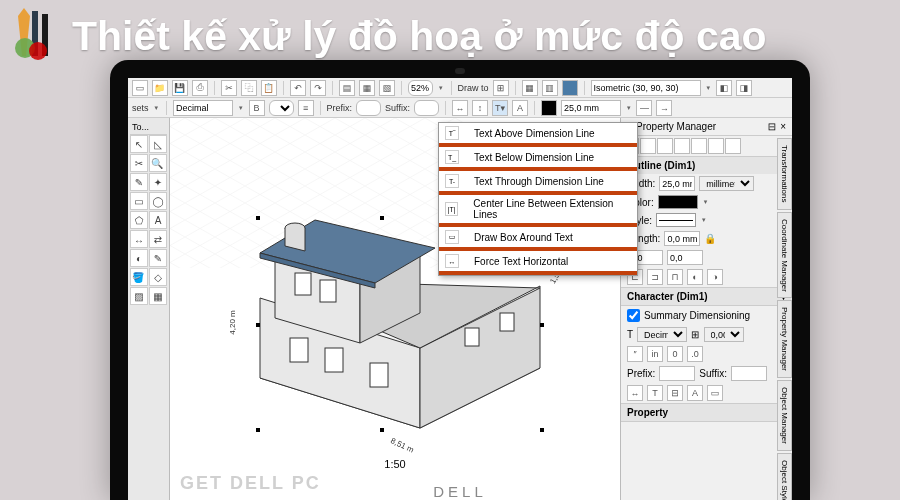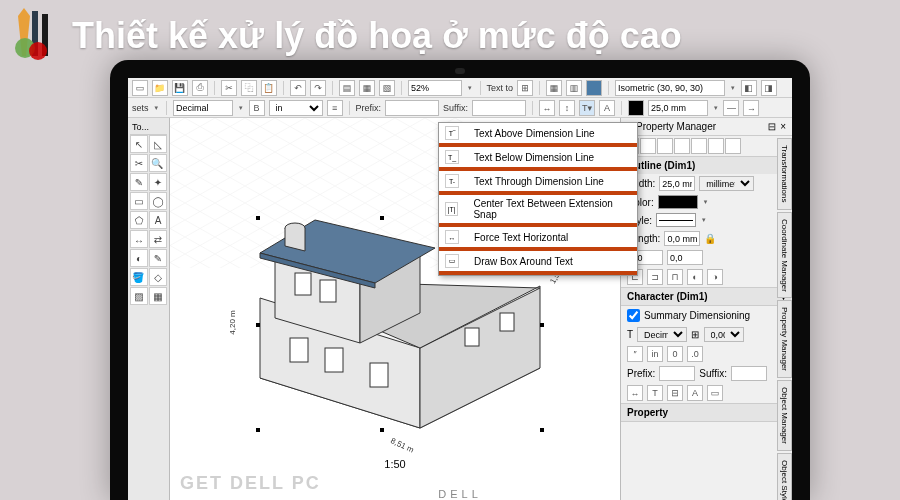--- a/index.html
+++ b/index.html
@@ -1,28 +1,28 @@
 <!DOCTYPE html>
 <html><head>
 <meta charset="utf-8">
 <style>
 *{margin:0;padding:0;box-sizing:border-box;font-family:Tahoma,Arial,sans-serif;font-size:10px;}
 body{width:900px;height:500px;background:#d8d2d4;position:relative;overflow:hidden;}
 .banner{position:absolute;top:6px;left:10px;right:10px;display:flex;align-items:center;z-index:5;}
 .banner-icon{width:50px;height:60px;position:relative;}
 .banner-icon svg{width:50px;height:60px;}
-.banner-text{color:#fff;font-size:36px;font-weight:600;margin-left:12px;text-shadow:0 1px 2px rgba(0,0,0,.3);}
+.banner-text{color:#fff;font-size:41px;font-weight:600;margin-left:12px;text-shadow:0 1px 2px rgba(0,0,0,.3);}
 .laptop{position:absolute;top:60px;left:110px;width:700px;height:440px;background:#0a0a0a;border-radius:18px 18px 0 0;padding:18px 18px 0 18px;box-shadow:0 0 30px rgba(0,0,0,.3);}
 .webcam{position:absolute;top:8px;left:50%;transform:translateX(-50%);width:10px;height:6px;background:#222;border-radius:3px;}
 .screen{width:100%;height:100%;background:#f4f4f4;position:relative;overflow:hidden;}
 .toolbar-row{display:flex;align-items:center;padding:2px 4px;border-bottom:1px solid #ccc;background:#f0f0f0;gap:4px;height:20px;}
 .tb-btn{width:16px;height:16px;border:1px solid #bbb;background:#fff;display:flex;align-items:center;justify-content:center;font-size:9px;color:#555;}
 .tb-sep{width:1px;height:14px;background:#ccc;margin:0 2px;}
 .tb-input{height:16px;border:1px solid #bbb;background:#fff;padding:0 2px;font-size:9px;}
-.tb-input.sm{width:54px;}
+.tb-input.sm{width:25px;border-radius:6px;}
 .tb-input.md{width:60px;}
 .tb-input.lg{width:110px;}
 .tb-label{font-size:9px;color:#333;}
 .dropdown-arrow{font-size:7px;color:#666;padding:0 2px;}
 .main-area{display:flex;height:calc(100% - 40px);}
 .toolbox{width:42px;background:#e8e8e8;border-right:1px solid #bbb;padding:2px;position:relative;}
 .toolbox-title{font-size:9px;padding:2px;border-bottom:1px solid #ccc;}
 .tool-grid{display:grid;grid-template-columns:1fr 1fr;gap:1px;}
 .tool{width:18px;height:18px;border:1px solid #ccc;background:#fff;display:flex;align-items:center;justify-content:center;font-size:10px;color:#444;}
 .canvas{flex:1;background:#fff;position:relative;overflow:hidden;}
@@ -41,21 +41,21 @@
 .prop-row{display:flex;align-items:center;padding:2px 6px;gap:4px;font-size:9px;}
 .prop-row input,.prop-row select{font-size:9px;height:15px;border:1px solid #bbb;padding:0 2px;}
 .prop-row input.xs{width:36px;}
 .color-swatch{width:40px;height:14px;border:1px solid #999;background:#000;}
 .style-swatch{width:40px;height:14px;border:1px solid #999;background:#fff;position:relative;}
 .style-swatch::after{content:'';position:absolute;top:6px;left:2px;right:2px;height:1px;background:#000;}
 .vert-tabs{position:absolute;right:0;top:60px;display:flex;flex-direction:column;gap:2px;}
 .vtab{writing-mode:vertical-rl;padding:6px 2px;font-size:8px;background:#e8e8e8;border:1px solid #bbb;}
 .scale-label{position:absolute;bottom:30px;left:50%;transform:translateX(-50%);font-size:11px;}
 .watermark{position:absolute;bottom:6px;left:10px;font-size:18px;font-weight:bold;color:#d0d0d0;letter-spacing:2px;}
-.dell{position:absolute;bottom:0;left:50%;transform:translateX(-50%);color:#888;font-size:11px;letter-spacing:4px;z-index:10;}
+.dell{position:absolute;bottom:0;left:50%;transform:translateX(-50%);color:#888;font-size:15px;letter-spacing:4px;z-index:10;}
 </style>
 </head>
 <body>
 
 <div class="banner">
   <div class="banner-icon">
     <svg viewBox="0 0 50 60">
       <path d="M8 10 L14 2 L20 10 L16 50 L12 50 Z" fill="#e8a03a"></path>
       <path d="M22 5 L28 5 L28 50 L22 50 Z" fill="#2a3a4a"></path>
       <rect x="32" y="8" width="6" height="42" fill="#1a1a1a"></rect>
@@ -84,21 +84,21 @@
       <div class="tb-btn">↶</div>
       <div class="tb-btn">↷</div>
       <div class="tb-sep"></div>
       <div class="tb-btn">▤</div>
       <div class="tb-btn">▦</div>
       <div class="tb-btn">▧</div>
       <div class="tb-sep"></div>
       <input class="tb-input sm" value="52%" style="">
       <span class="dropdown-arrow">▾</span>
       <div class="tb-sep"></div>
-      <span class="tb-label">Text to</span>
+      <span class="tb-label">Draw to</span>
       <div class="tb-btn">⊞</div>
       <div class="tb-sep"></div>
       <div class="tb-btn">▦</div>
       <div class="tb-btn">▥</div>
       <div class="tb-btn" style="background:#4a7ba6"></div>
       <div class="tb-sep"></div>
       <input class="tb-input lg" value="Isometric (30, 90, 30)" style="">
       <span class="dropdown-arrow">▾</span>
       <div class="tb-btn">◧</div>
       <div class="tb-btn">◨</div>
@@ -320,29 +320,29 @@
       <div class="ctx-item">
           <span class="ctx-icon">T_</span>
           <span>Text Below Dimension Line</span>
         </div>
       <div class="ctx-item">
           <span class="ctx-icon">T-</span>
           <span>Text Through Dimension Line</span>
         </div>
       <div class="ctx-item">
           <span class="ctx-icon">|T|</span>
-          <span>Center Text Between Extension Snap</span>
+          <span>Center Line Between Extension Lines</span>
+        </div>
+      <div class="ctx-item">
+          <span class="ctx-icon">▭</span>
+          <span>Draw Box Around Text</span>
         </div>
       <div class="ctx-item">
           <span class="ctx-icon">↔</span>
           <span>Force Text Horizontal</span>
-        </div>
-      <div class="ctx-item">
-          <span class="ctx-icon">▭</span>
-          <span>Draw Box Around Text</span>
         </div>
     </div>
 
     <div class="vert-tabs">
       <div class="vtab">Transformations</div>
       <div class="vtab">Coordinate Manager</div>
       <div class="vtab">Property Manager</div>
       <div class="vtab">Object Manager</div>
       <div class="vtab">Object Styles</div>
     </div>

